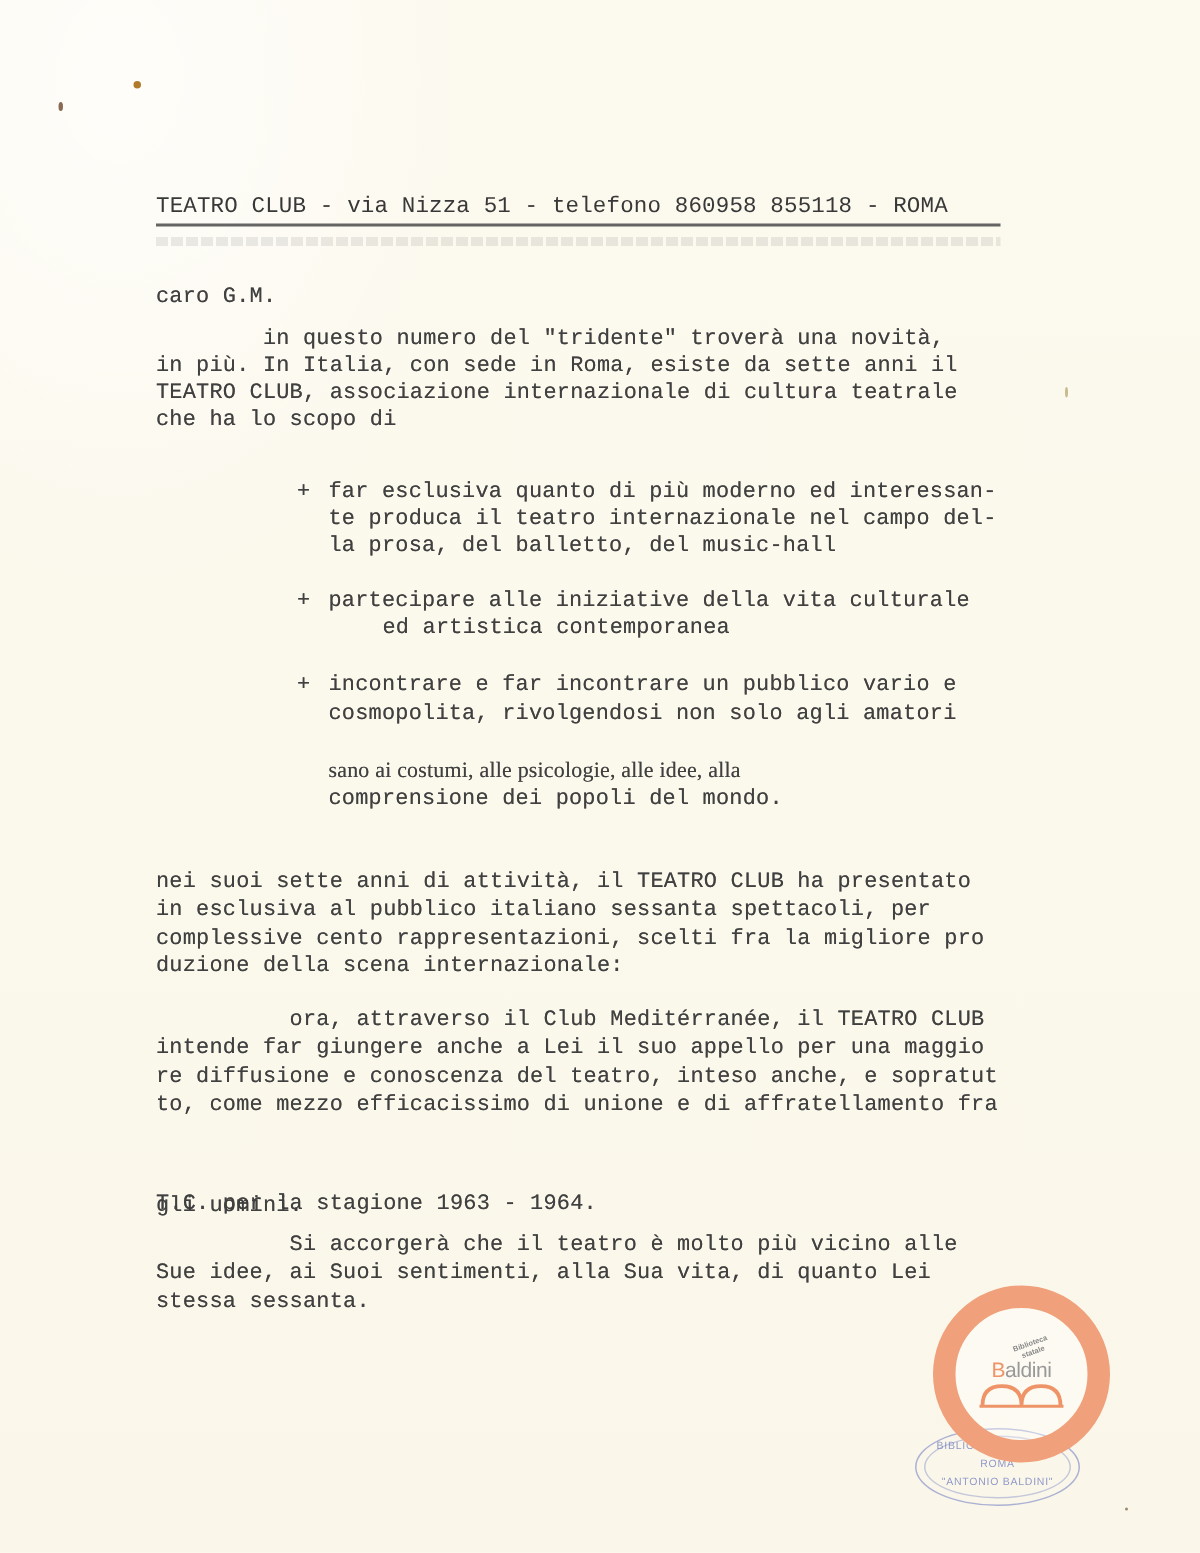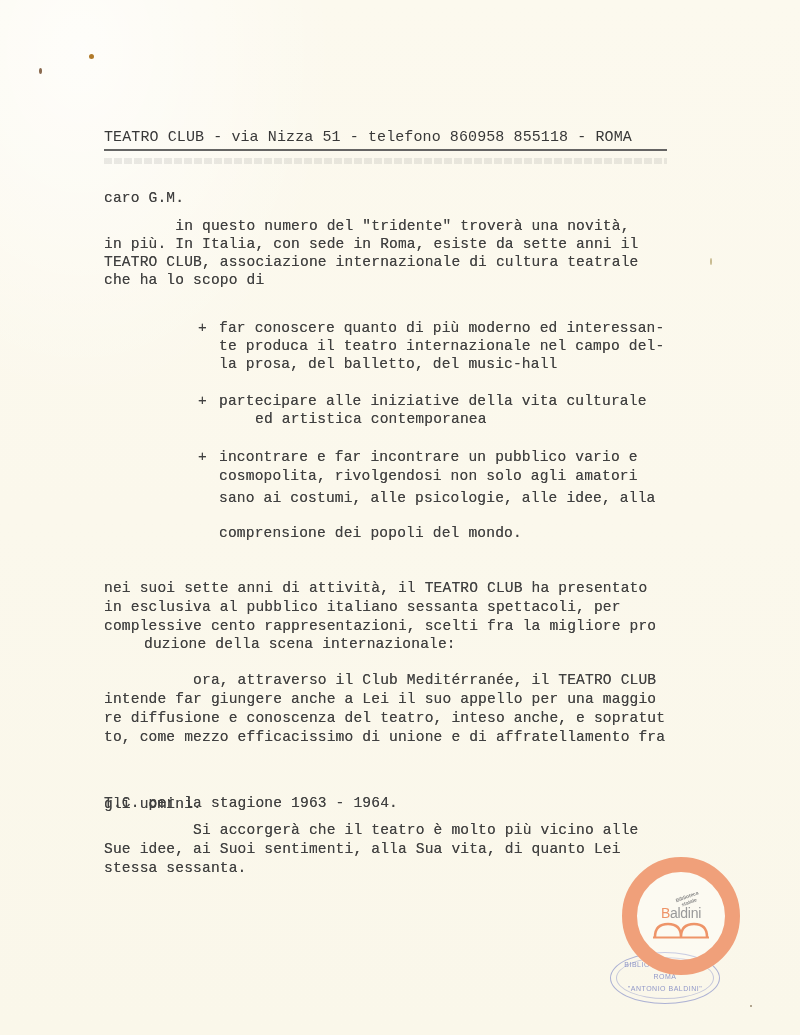--- a/index.html
+++ b/index.html
@@ -142,38 +142,38 @@
   <div class="header-rule-ghost"></div>
 
   <div class="line" style="left:104px;top:188px;">caro G.M.</div>
 
   <div class="line" style="left:104px;top:216px;">        in questo numero del "tridente" troverà una novità,</div>
   <div class="line" style="left:104px;top:234px;">in più. In Italia, con sede in Roma, esiste da sette anni il</div>
   <div class="line" style="left:104px;top:252px;">TEATRO CLUB, associazione internazionale di cultura teatrale</div>
   <div class="line" style="left:104px;top:270px;">che ha lo scopo di</div>
 
   <div class="line" style="left:198px;top:318px;">+</div>
-  <div class="line" style="left:219px;top:318px;">far conoscere quanto di più moderno ed interessan-</div>
+  <div class="line" style="left:219px;top:318px;">far esclusiva quanto di più moderno ed interessan-</div>
   <div class="line" style="left:219px;top:336px;">te produca il teatro internazionale nel campo del-</div>
   <div class="line" style="left:219px;top:354px;">la prosa, del balletto, del music-hall</div>
 
   <div class="line" style="left:198px;top:391px;">+</div>
   <div class="line" style="left:219px;top:391px;">partecipare alle iniziative della vita culturale</div>
   <div class="line" style="left:219px;top:409px;margin-left:36px;">ed artistica contemporanea</div>
 
   <div class="line" style="left:198px;top:447px;">+</div>
   <div class="line" style="left:219px;top:447px;">incontrare e far incontrare un pubblico vario e</div>
   <div class="line" style="left:219px;top:466px;">cosmopolita, rivolgendosi non solo agli amatori</div>
-  <div class="line" style="left:219px;top:488px;">sano ai costumi, alle psicologie, alle idee, alla</div>
+  <div class="line" style="left:219px;top:504px;font-family:Liberation Serif, serif;">sano ai costumi, alle psicologie, alle idee, alla</div>
   <div class="line" style="left:219px;top:523px;">comprensione dei popoli del mondo.</div>
 
   <div class="line" style="left:104px;top:578px;">nei suoi sette anni di attività, il TEATRO CLUB ha presentato</div>
   <div class="line" style="left:104px;top:597px;">in esclusiva al pubblico italiano sessanta spettacoli, per</div>
   <div class="line" style="left:104px;top:616px;">complessive cento rappresentazioni, scelti fra la migliore pro</div>
-  <div class="line" style="left:104px;top:634px;margin-left:40px;">duzione della scena internazionale:</div>
+  <div class="line" style="left:104px;top:634px;">duzione della scena internazionale:</div>
 
   <div class="line" style="left:104px;top:670px;">          ora, attraverso il Club Meditérranée, il TEATRO CLUB</div>
   <div class="line" style="left:104px;top:689px;">intende far giungere anche a Lei il suo appello per una maggio</div>
   <div class="line" style="left:104px;top:708px;">re diffusione e conoscenza del teatro, inteso anche, e sopratut</div>
   <div class="line" style="left:104px;top:727px;">to, come mezzo efficacissimo di unione e di affratellamento fra</div>
   <div class="line" style="left:104px;top:746px;margin-top:48px;">gli uomini.</div>
 
   <div class="line" style="left:104px;top:793px;">T.C. per la stagione 1963 - 1964.</div>
 
   <div class="line" style="left:104px;top:820px;">          Si accorgerà che il teatro è molto più vicino alle</div>

